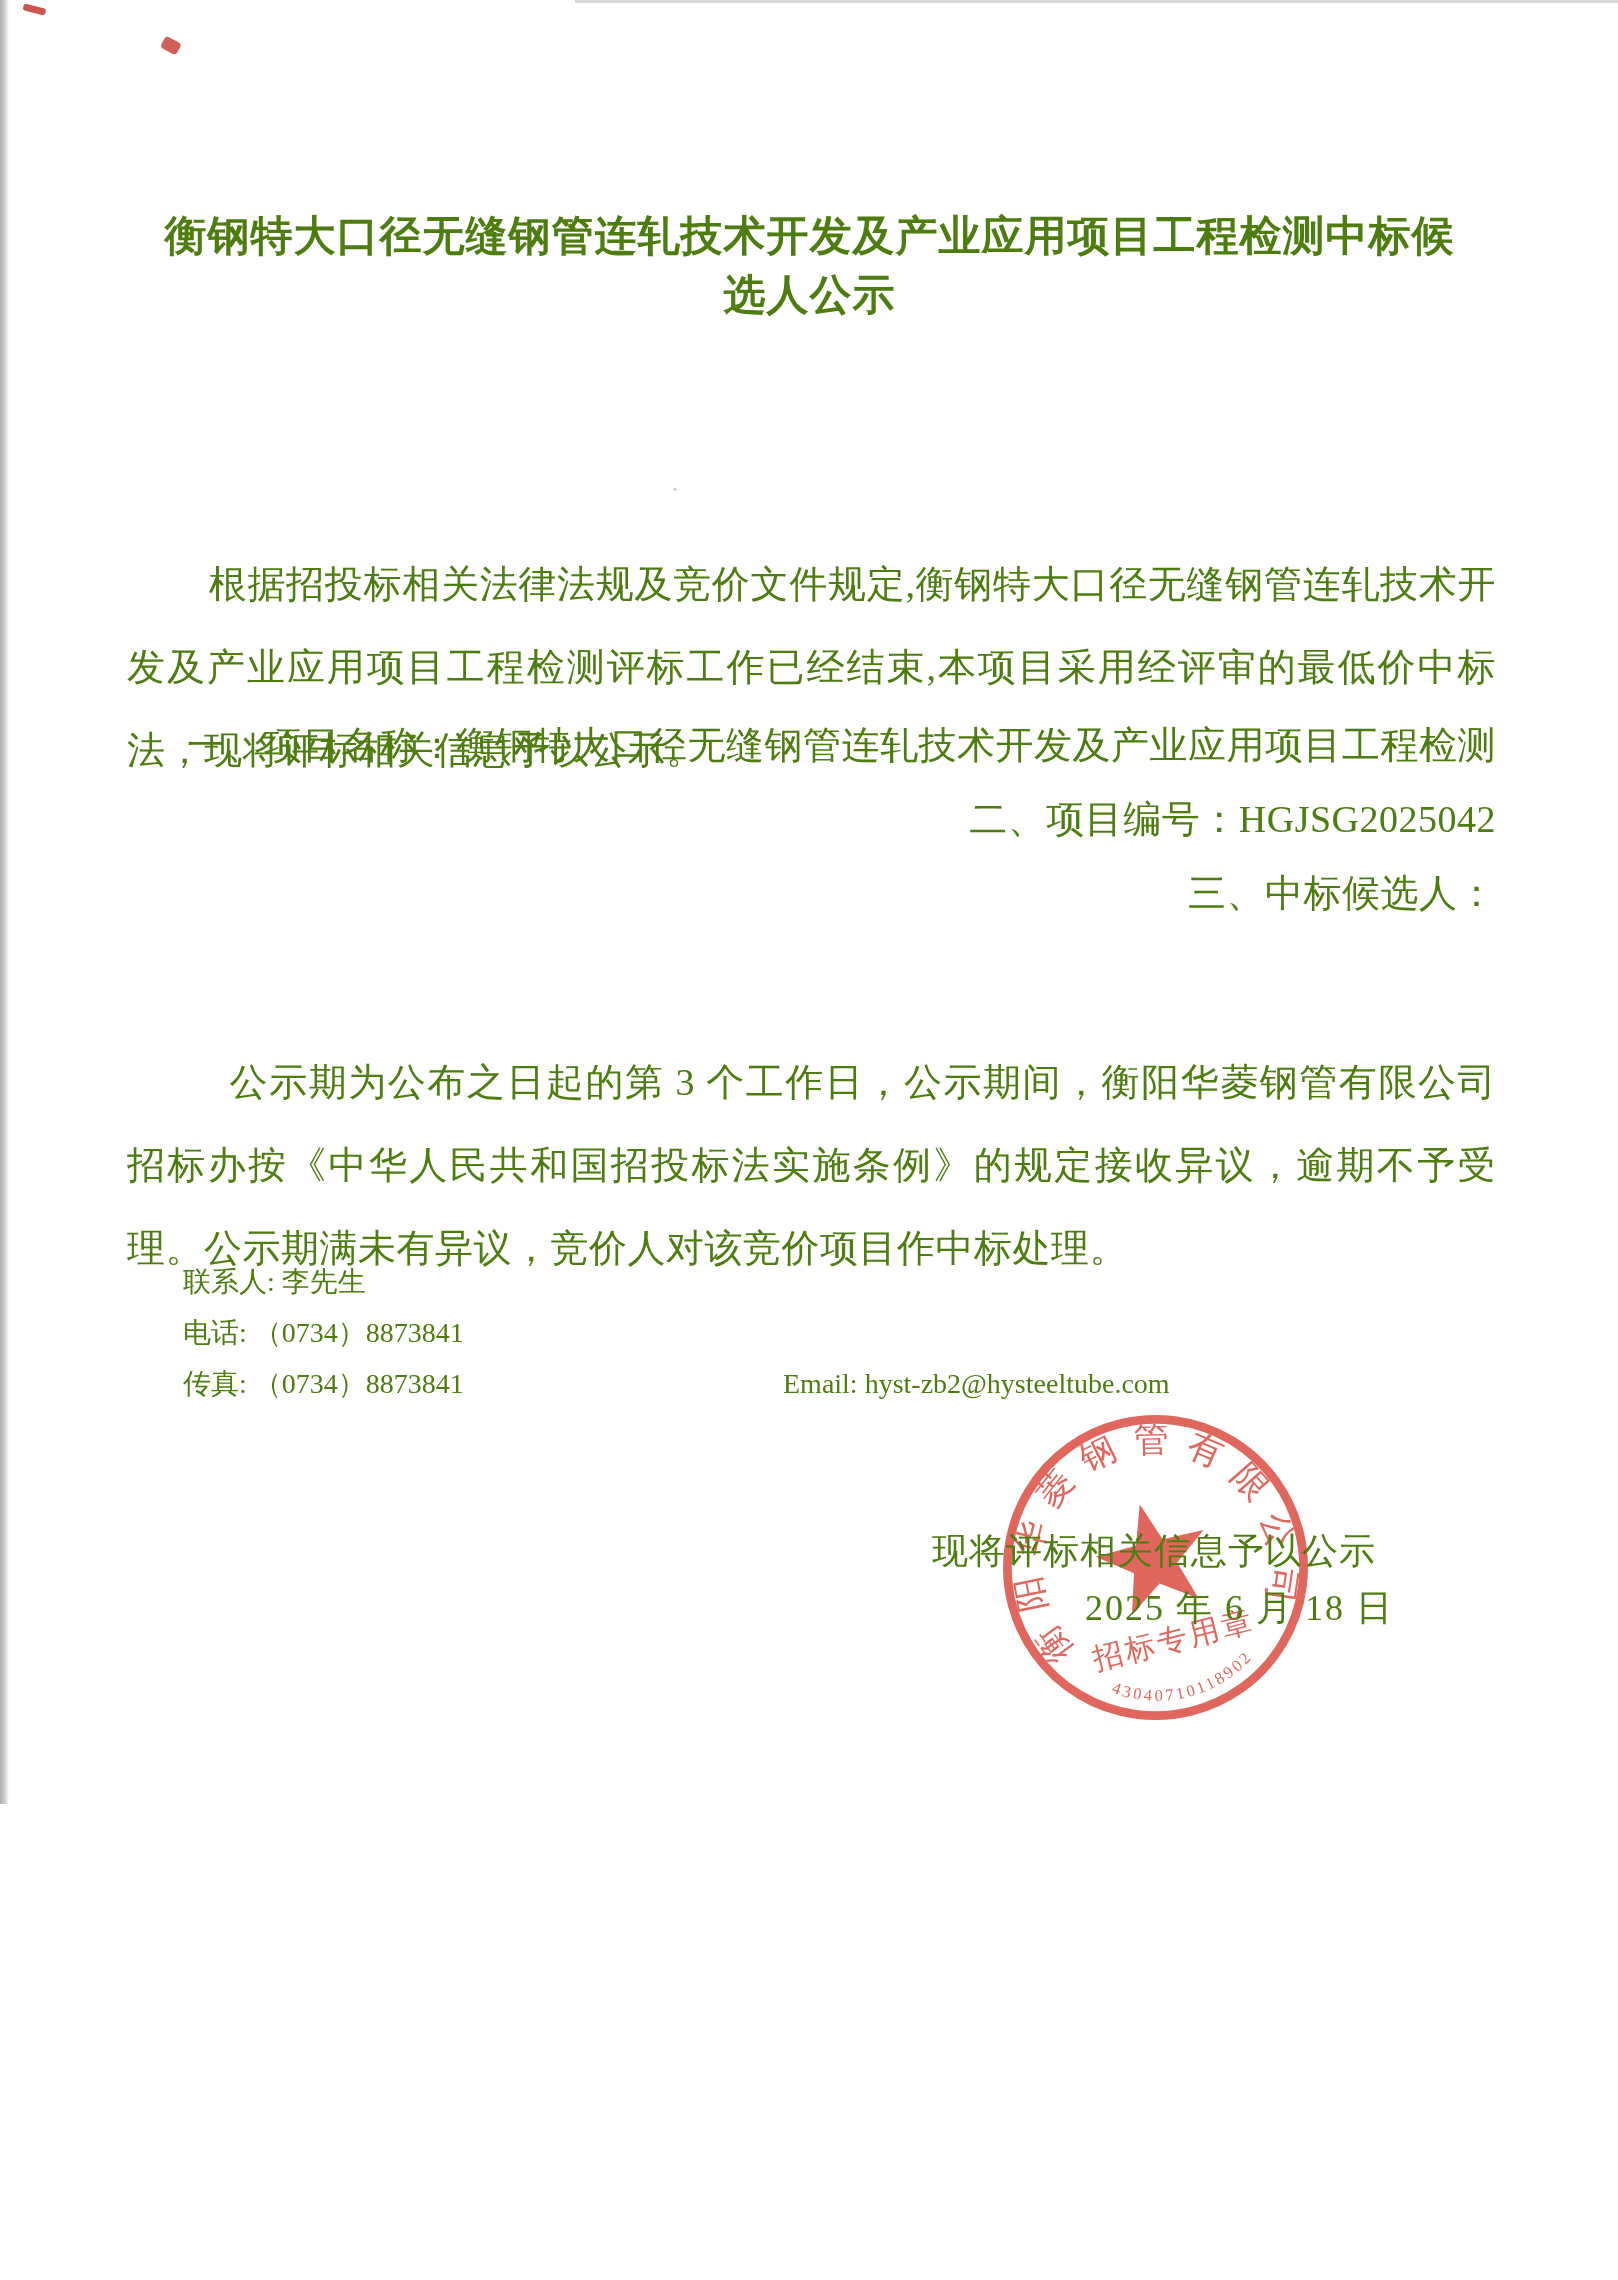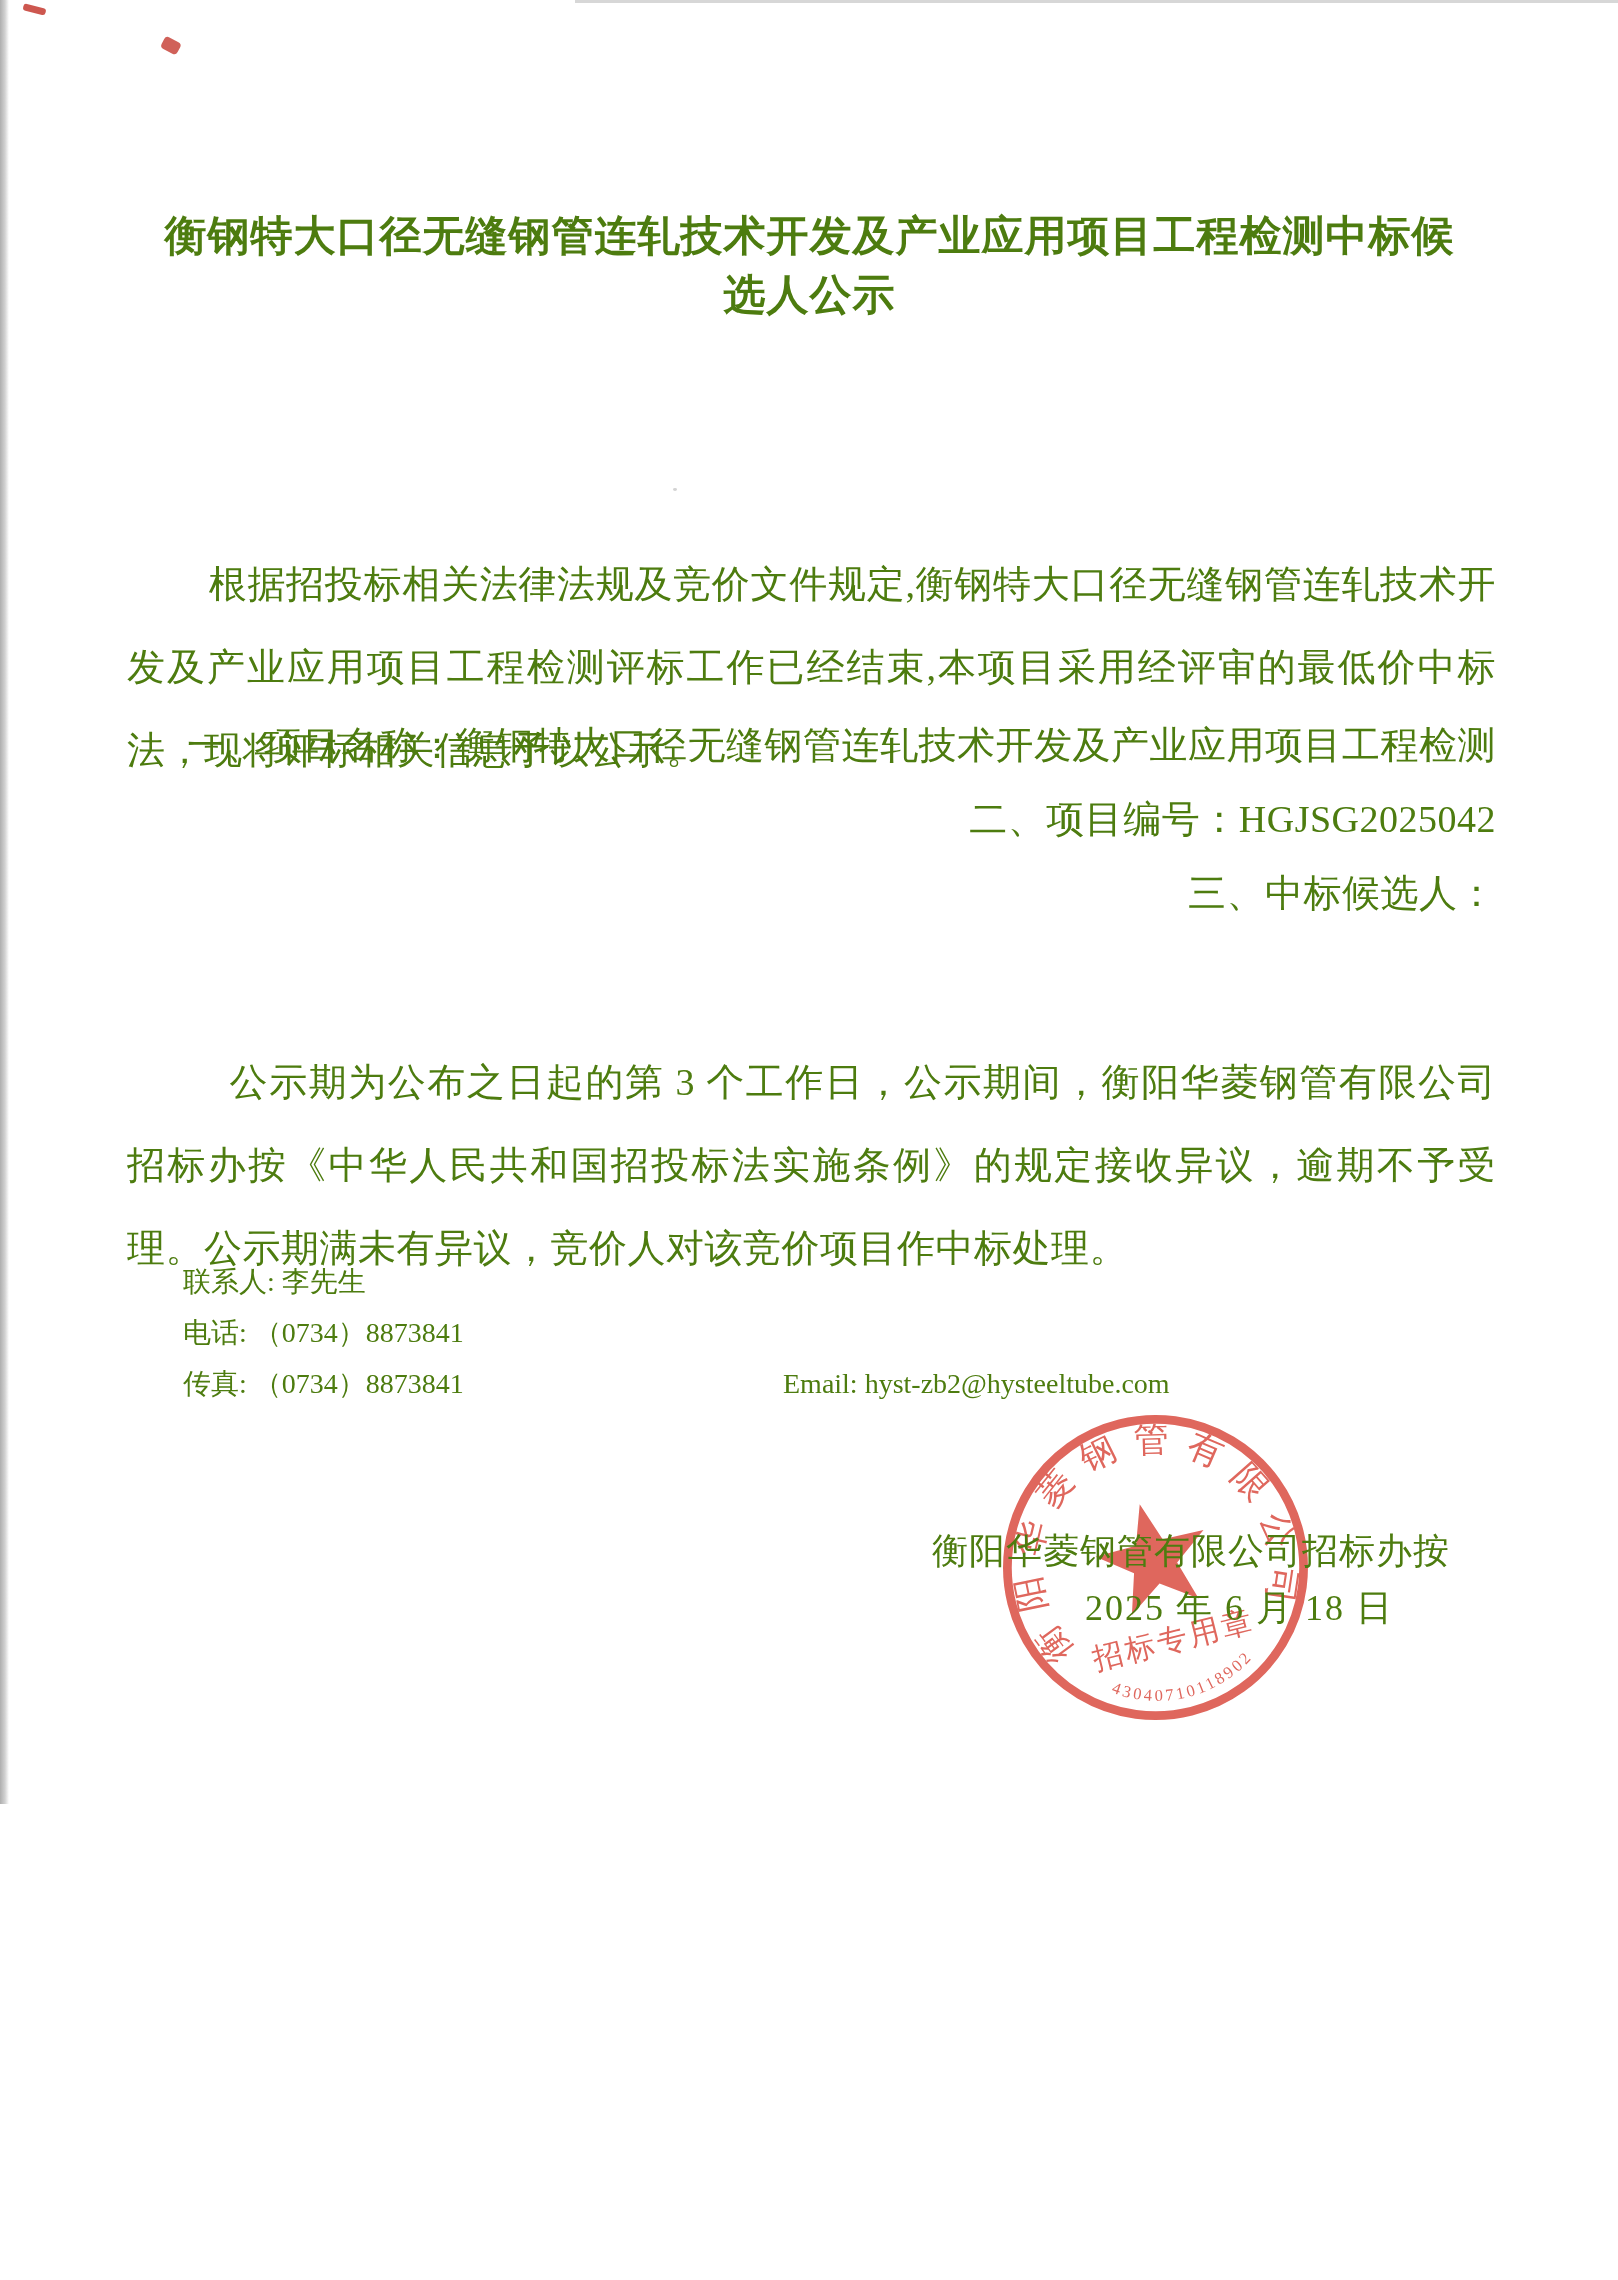--- a/index.html
+++ b/index.html
@@ -111,19 +111,19 @@
     <path id="seal-arc-bottom" d="M 84 275 A 130 130 0 0 0 266 275" fill="none"></path>
     <text font-size="36" fill="#d8463a" letter-spacing="2">
       <textPath href="#seal-arc-top" startOffset="50%" text-anchor="middle" textLength="505">衡阳华菱钢管有限公司</textPath>
     </text>
     <text x="175" y="262" font-size="31" fill="#d8463a" text-anchor="middle" letter-spacing="3">招标专用章</text>
     <text font-size="17" fill="#d8463a" letter-spacing="3">
       <textPath href="#seal-arc-bottom" startOffset="50%" text-anchor="middle">43040710118902</textPath>
     </text>
   </svg>
 
-  <div class="sig-org">衡阳华菱钢管有限公司招标办按</div>
+  <div class="sig-org">现将评标相关信息予以公示</div>
   <div class="sig-date">2025 年 6 月 18 日</div>
 
   <div class="page-num">1</div>
 
 </div>
 
 
 </body></html>

